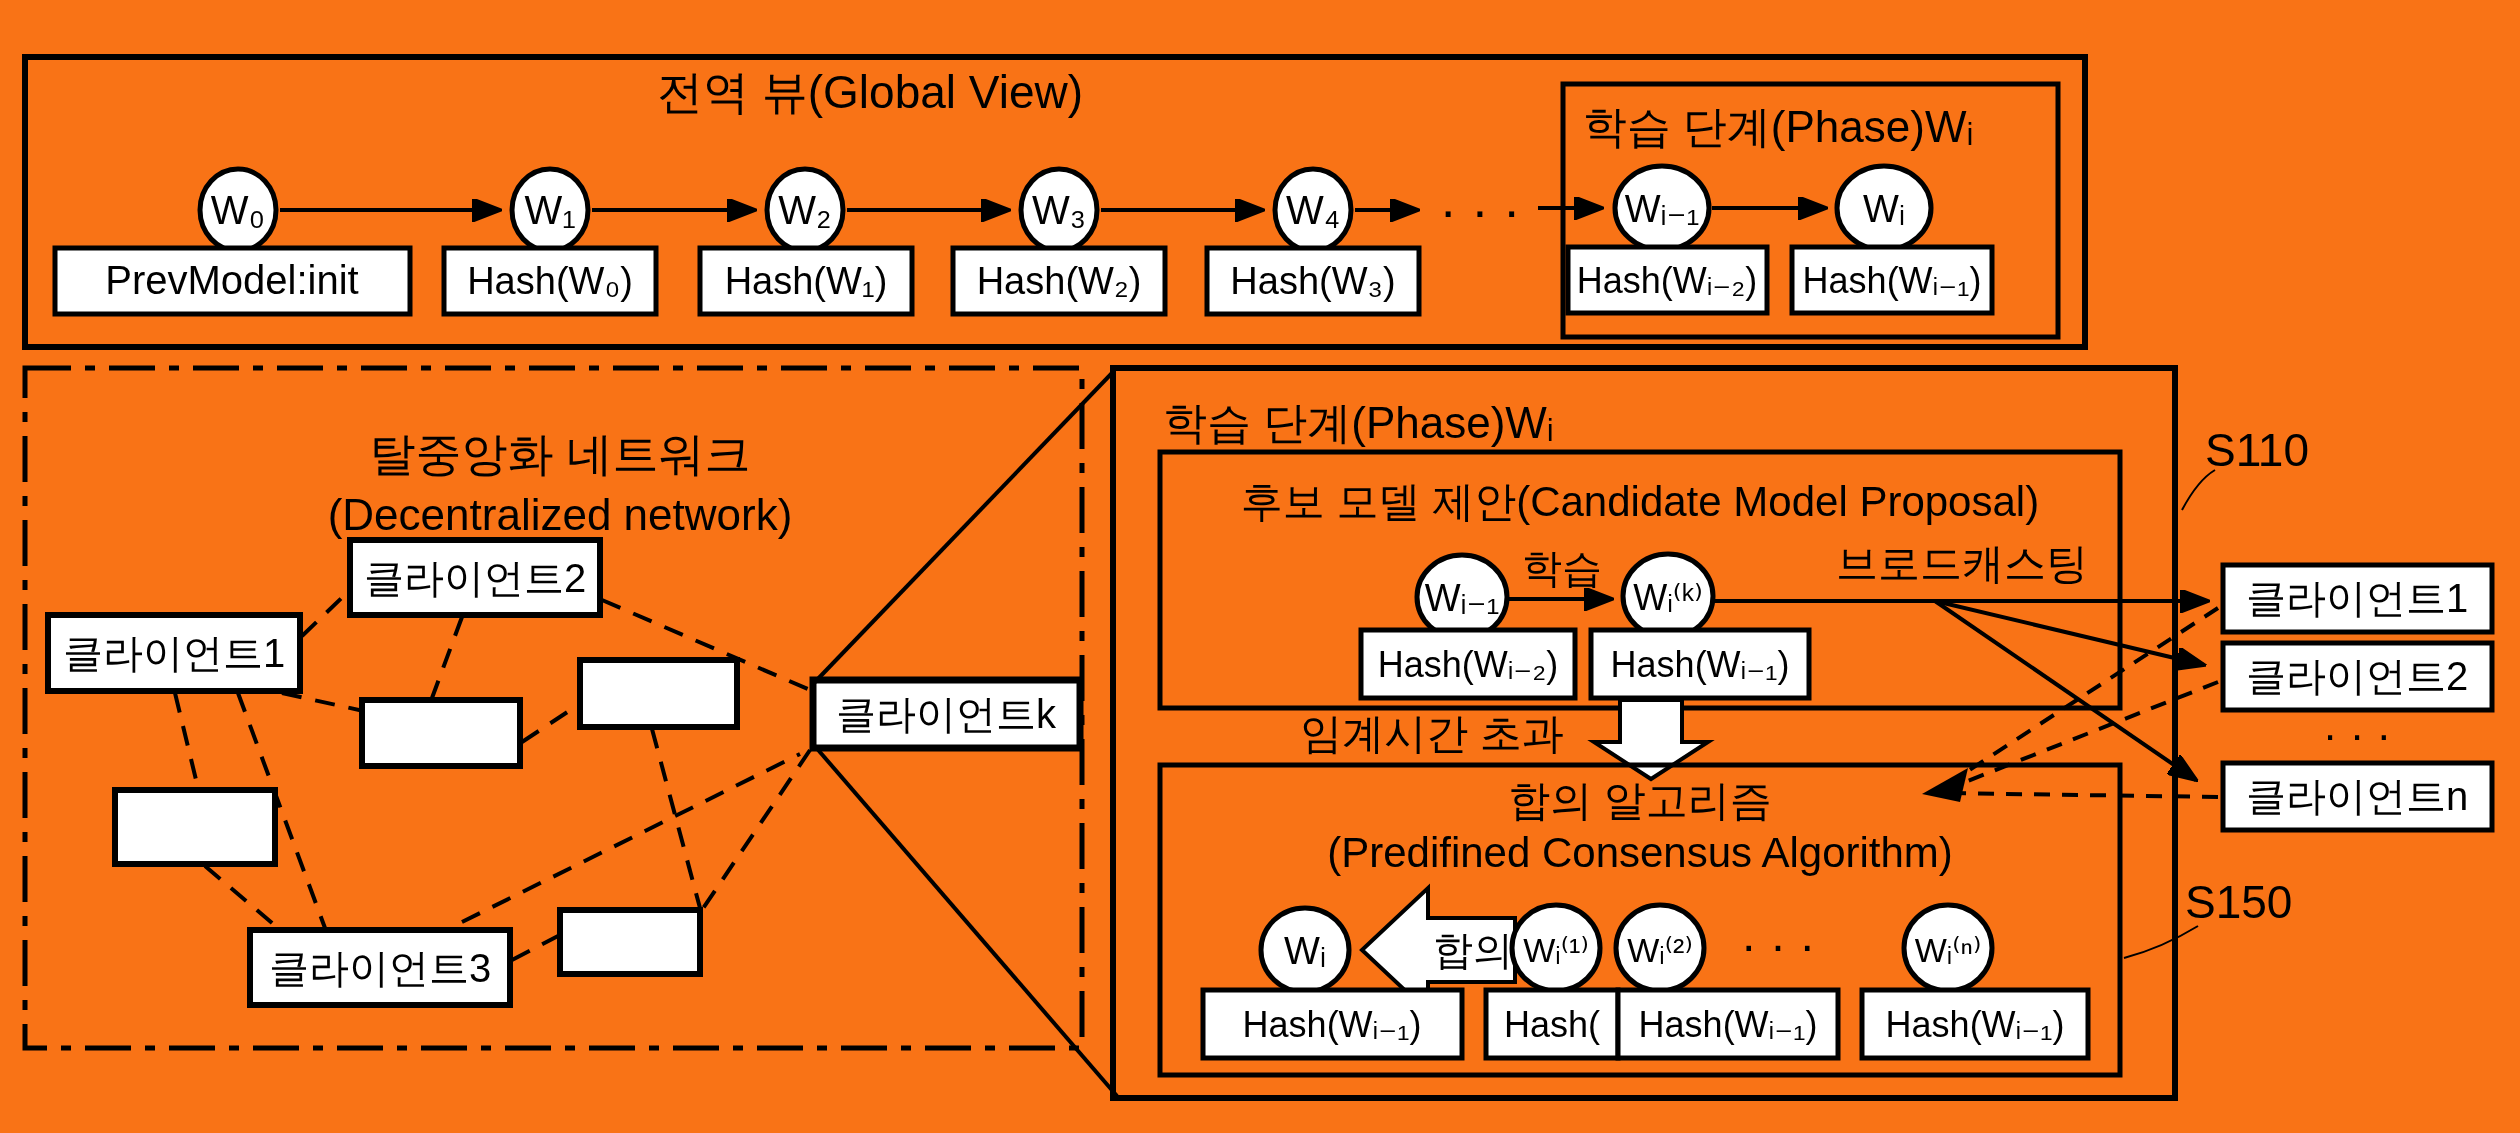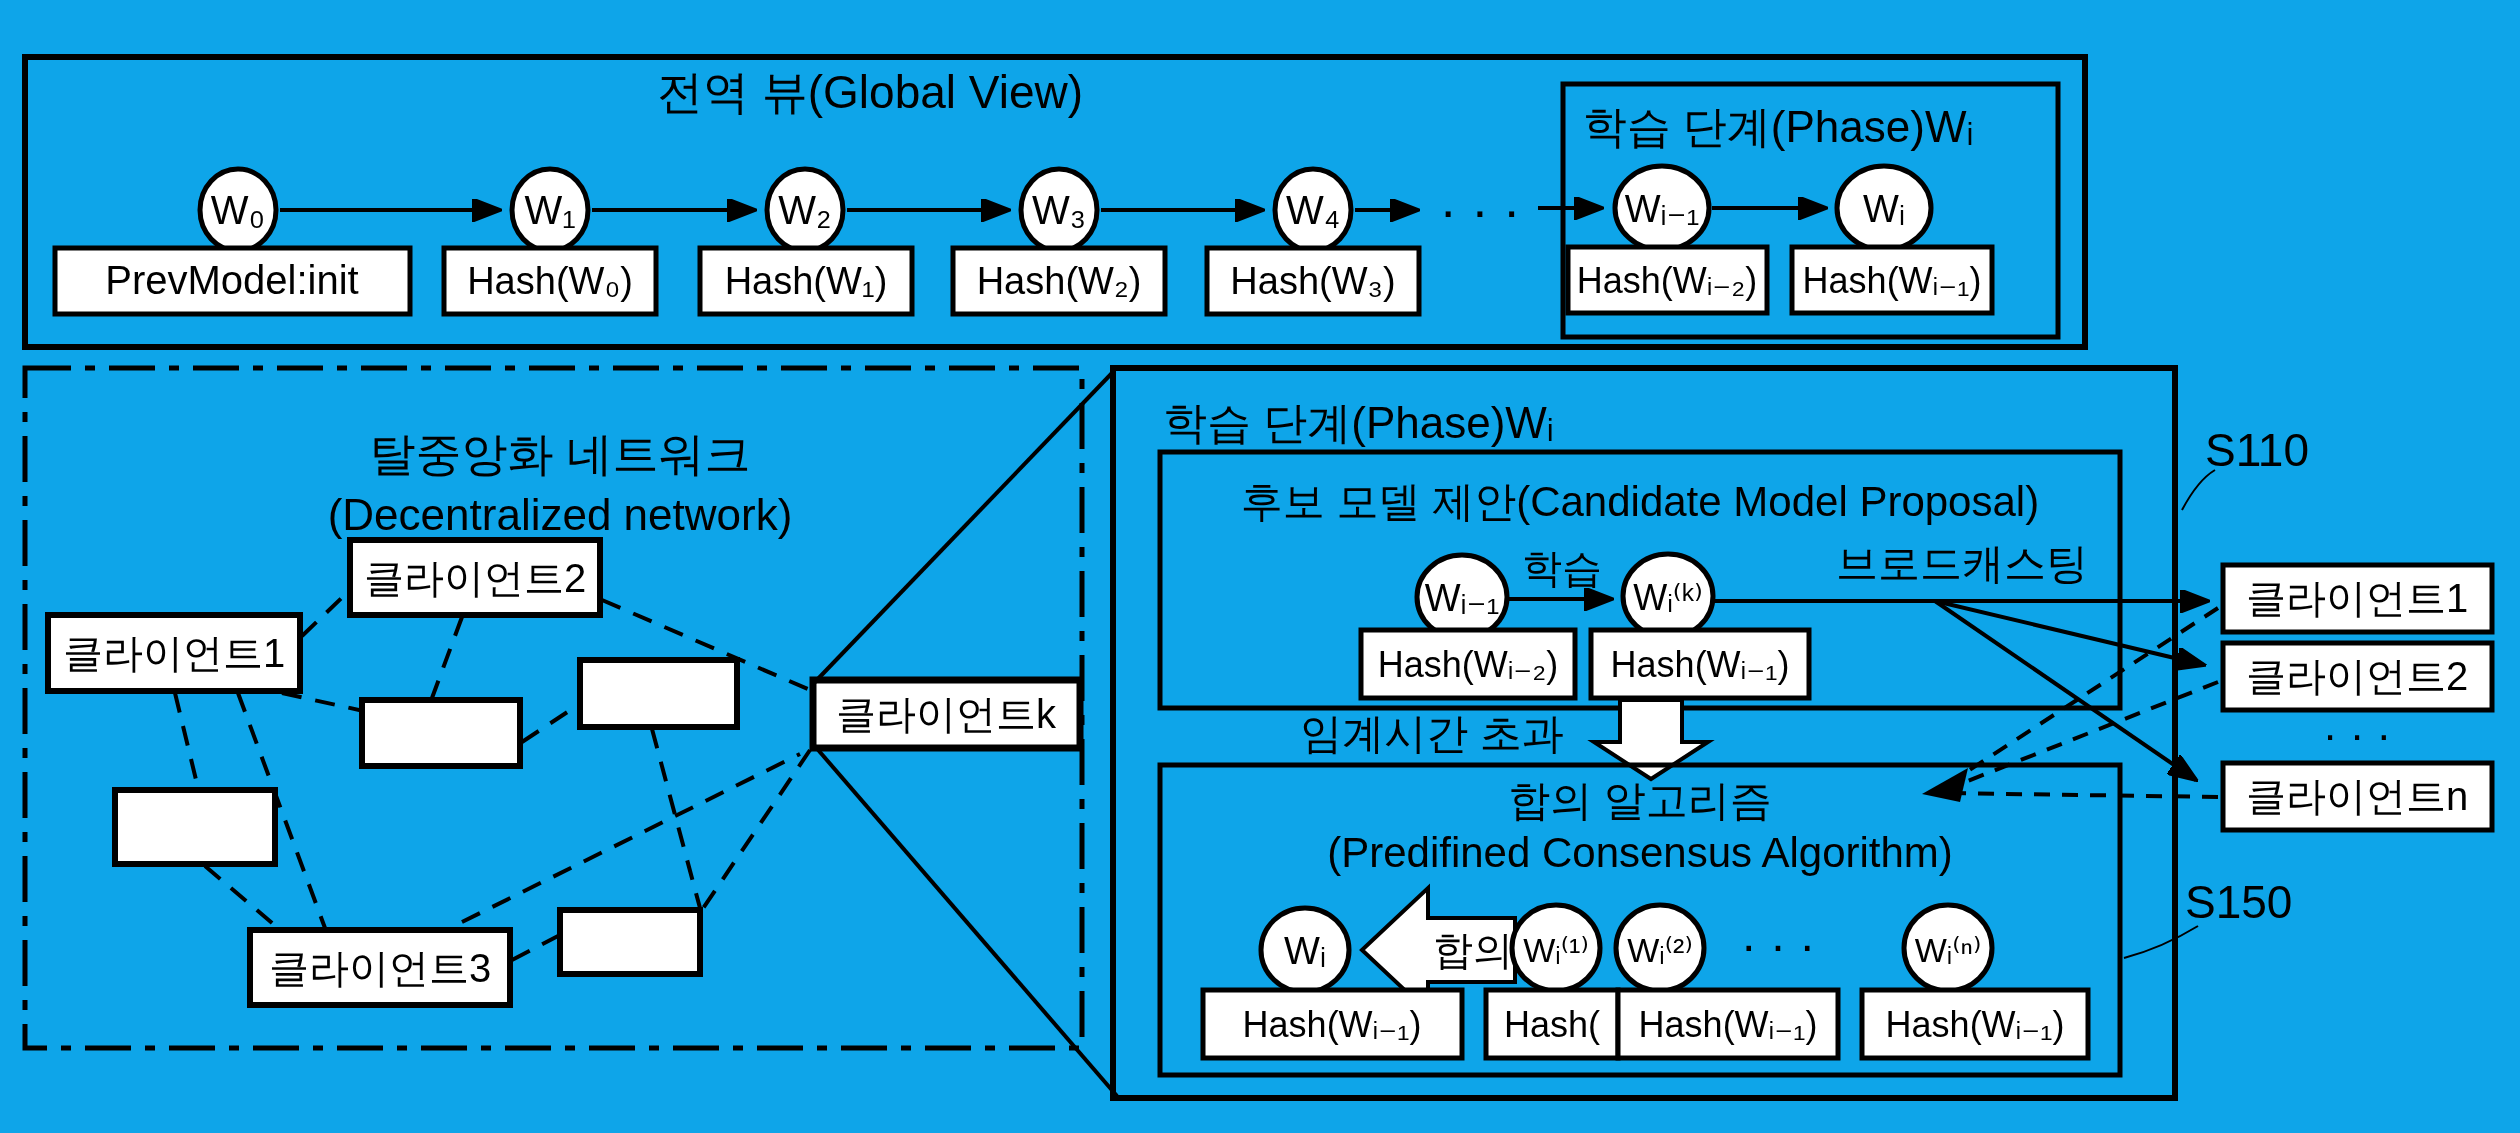--- a/index.html
+++ b/index.html
@@ -1,16 +1,16 @@
 <!DOCTYPE html>
 <html><head>
 <meta charset="utf-8">
 <style>
   html,body{margin:0;padding:0;background:#fff;}
-  .fig-wrap{position:relative;width:2520px;height:1133px;background:#0ea5e9;overflow:hidden;}
+  .fig-wrap{position:relative;width:2520px;height:1133px;background:#f97316;overflow:hidden;}
   svg{display:block;}
   text{font-family:"Liberation Sans","DejaVu Sans",sans-serif;fill:#000;}
   .t-mid{text-anchor:middle;}
   .t-start{text-anchor:start;}
   rect,ellipse,line,path,polyline{stroke:#000;}
   .nofill{fill:none;}
   .whitefill{fill:#ffffff;}
   .blackfill{fill:#000;stroke:none;}
 </style>
 </head>

